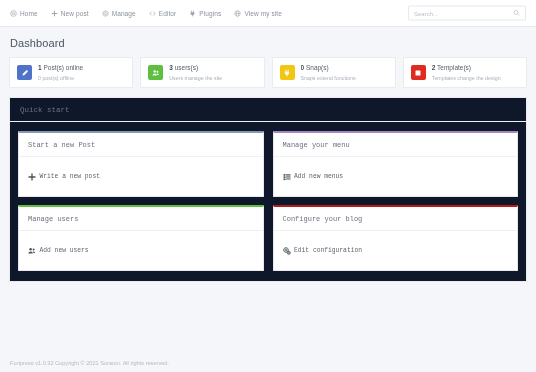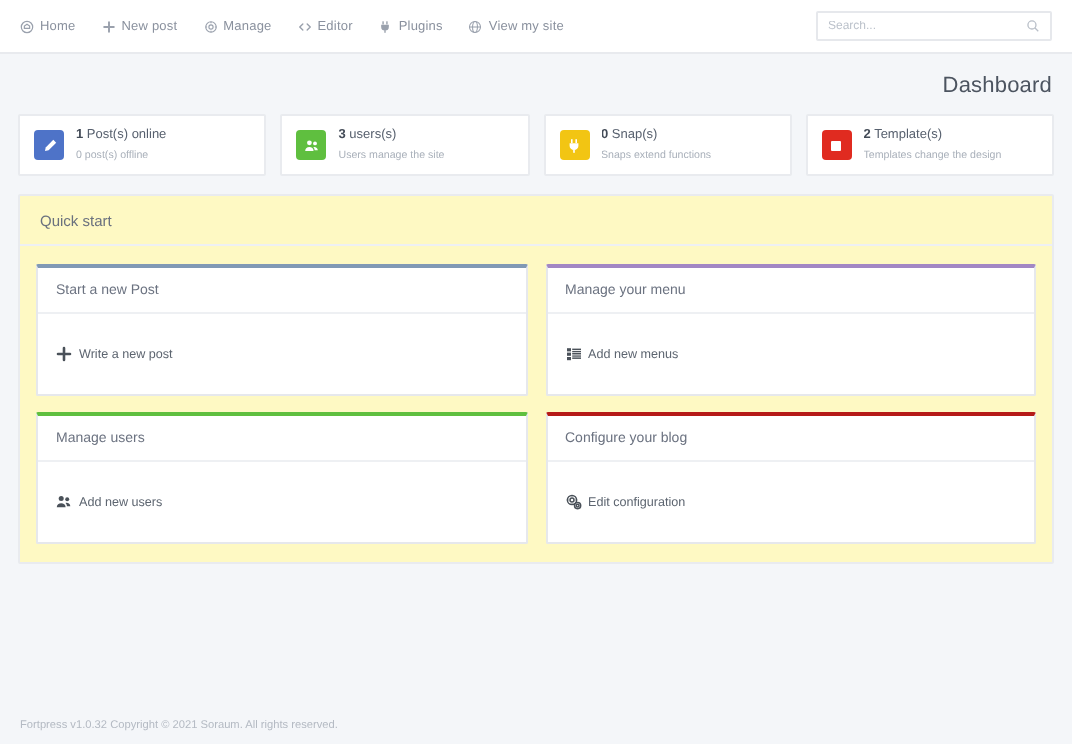--- a/index.html
+++ b/index.html
@@ -91,21 +91,20 @@
     justify-content: center;
   }
 
   
   .page-title {
     padding: 10px 10px 8px 10px;
     font-size: 11px;
     color: #4c5460;
     font-weight: normal;
     letter-spacing: .1px;
-    text-align: right;
   }
 
   
   .stats-row {
     display: flex;
     gap: 7px;
     padding: 0 9px;
   }
 
   .stat-card {
@@ -143,25 +142,26 @@
 
   .stat-sub {
     font-size: 5.3px;
     color: #a9b0ba;
     white-space: nowrap;
   }
 
   
   .quickstart {
     margin: 9px 9px 0 9px;
-    background: #fef9c3;
+    background: #0f172a;
     border: 1px solid #e9ebef;
     border-radius: 1px;
     height: 185px;
     position: relative;
+    font-family: Liberation Mono, monospace;
   }
 
   .quickstart-head {
     padding: 8px 10px 7px 10px;
     font-size: 7.5px;
     color: #6a717e;
     border-bottom: 1px solid #eef0f3;
   }
 
   .qs-grid {

